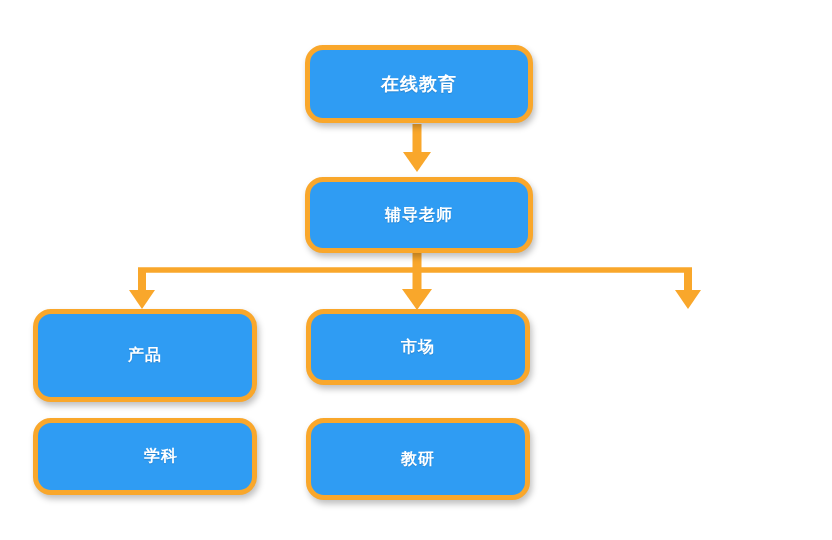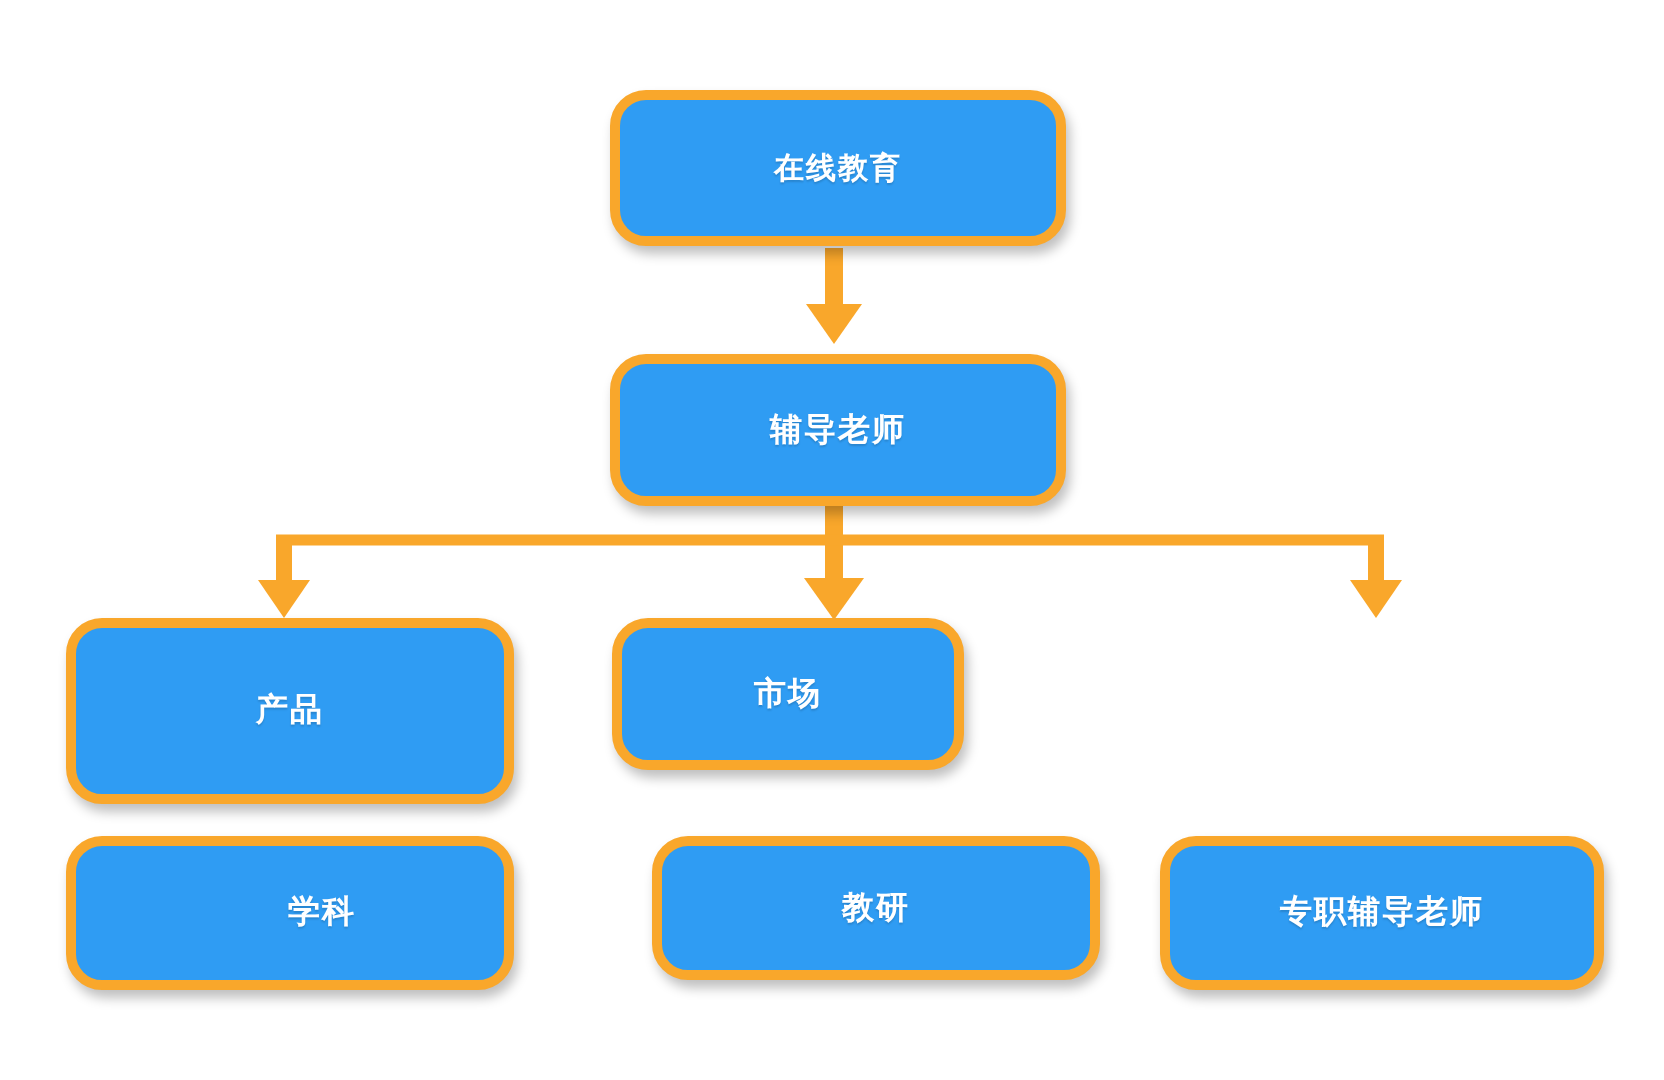--- a/index.html
+++ b/index.html
@@ -38,31 +38,31 @@
     font-weight: bold;
     text-align: center;
     line-height: 1.3;
   }
   .node .label {
     font-size: 16px;
     letter-spacing: 1px;
     text-shadow: 0 1px 1px rgba(0,0,0,0.15);
   }
   .node.two-line .label {
-    font-size: 15px;
+    font-size: 18px;
     line-height: 30px;
   }
   
   .n-root    { left: 305px; top: 45px;  width: 228px; height: 78px; }
   .n-tutor   { left: 305px; top: 177px; width: 228px; height: 76px; }
   .n-product { left: 33px;  top: 309px; width: 224px; height: 93px; }
-  .n-market  { left: 306px; top: 309px; width: 176px; height: 76px; }
+  .n-market  { left: 306px; top: 309px; width: 224px; height: 76px; }
   .n-teach   { left: 580px; top: 309px; width: 222px; height: 76px; }
   .n-subject { left: 33px;  top: 418px; width: 224px; height: 77px; padding-left: 32px; }
-  .n-research{ left: 306px; top: 418px; width: 224px; height: 72px; margin-left: 20px; }
+  .n-research{ left: 306px; top: 418px; width: 224px; height: 82px; }
   .n-ftutor  { left: 580px; top: 418px; width: 222px; height: 77px; }
 </style>
 </head>
 <body>
 
 <div class="canvas">
 
   <svg class="connectors" viewBox="0 0 832 540" xmlns="http://www.w3.org/2000/svg">
 
     <line x1="417" y1="124" x2="417" y2="155" stroke="var(--connector)" stroke-width="9"></line>
@@ -95,17 +95,14 @@
   <div class="node n-market">
     <div class="label">市场</div>
   </div>
 
   <div class="node n-subject">
     <div class="label">学科</div>
   </div>
   <div class="node n-research">
     <div class="label">教研</div>
   </div>
-  <div class="node n-ftutor">
-    <div class="label">专职辅导老师</div>
-  </div>
 
 </div>
 
 </body></html>

